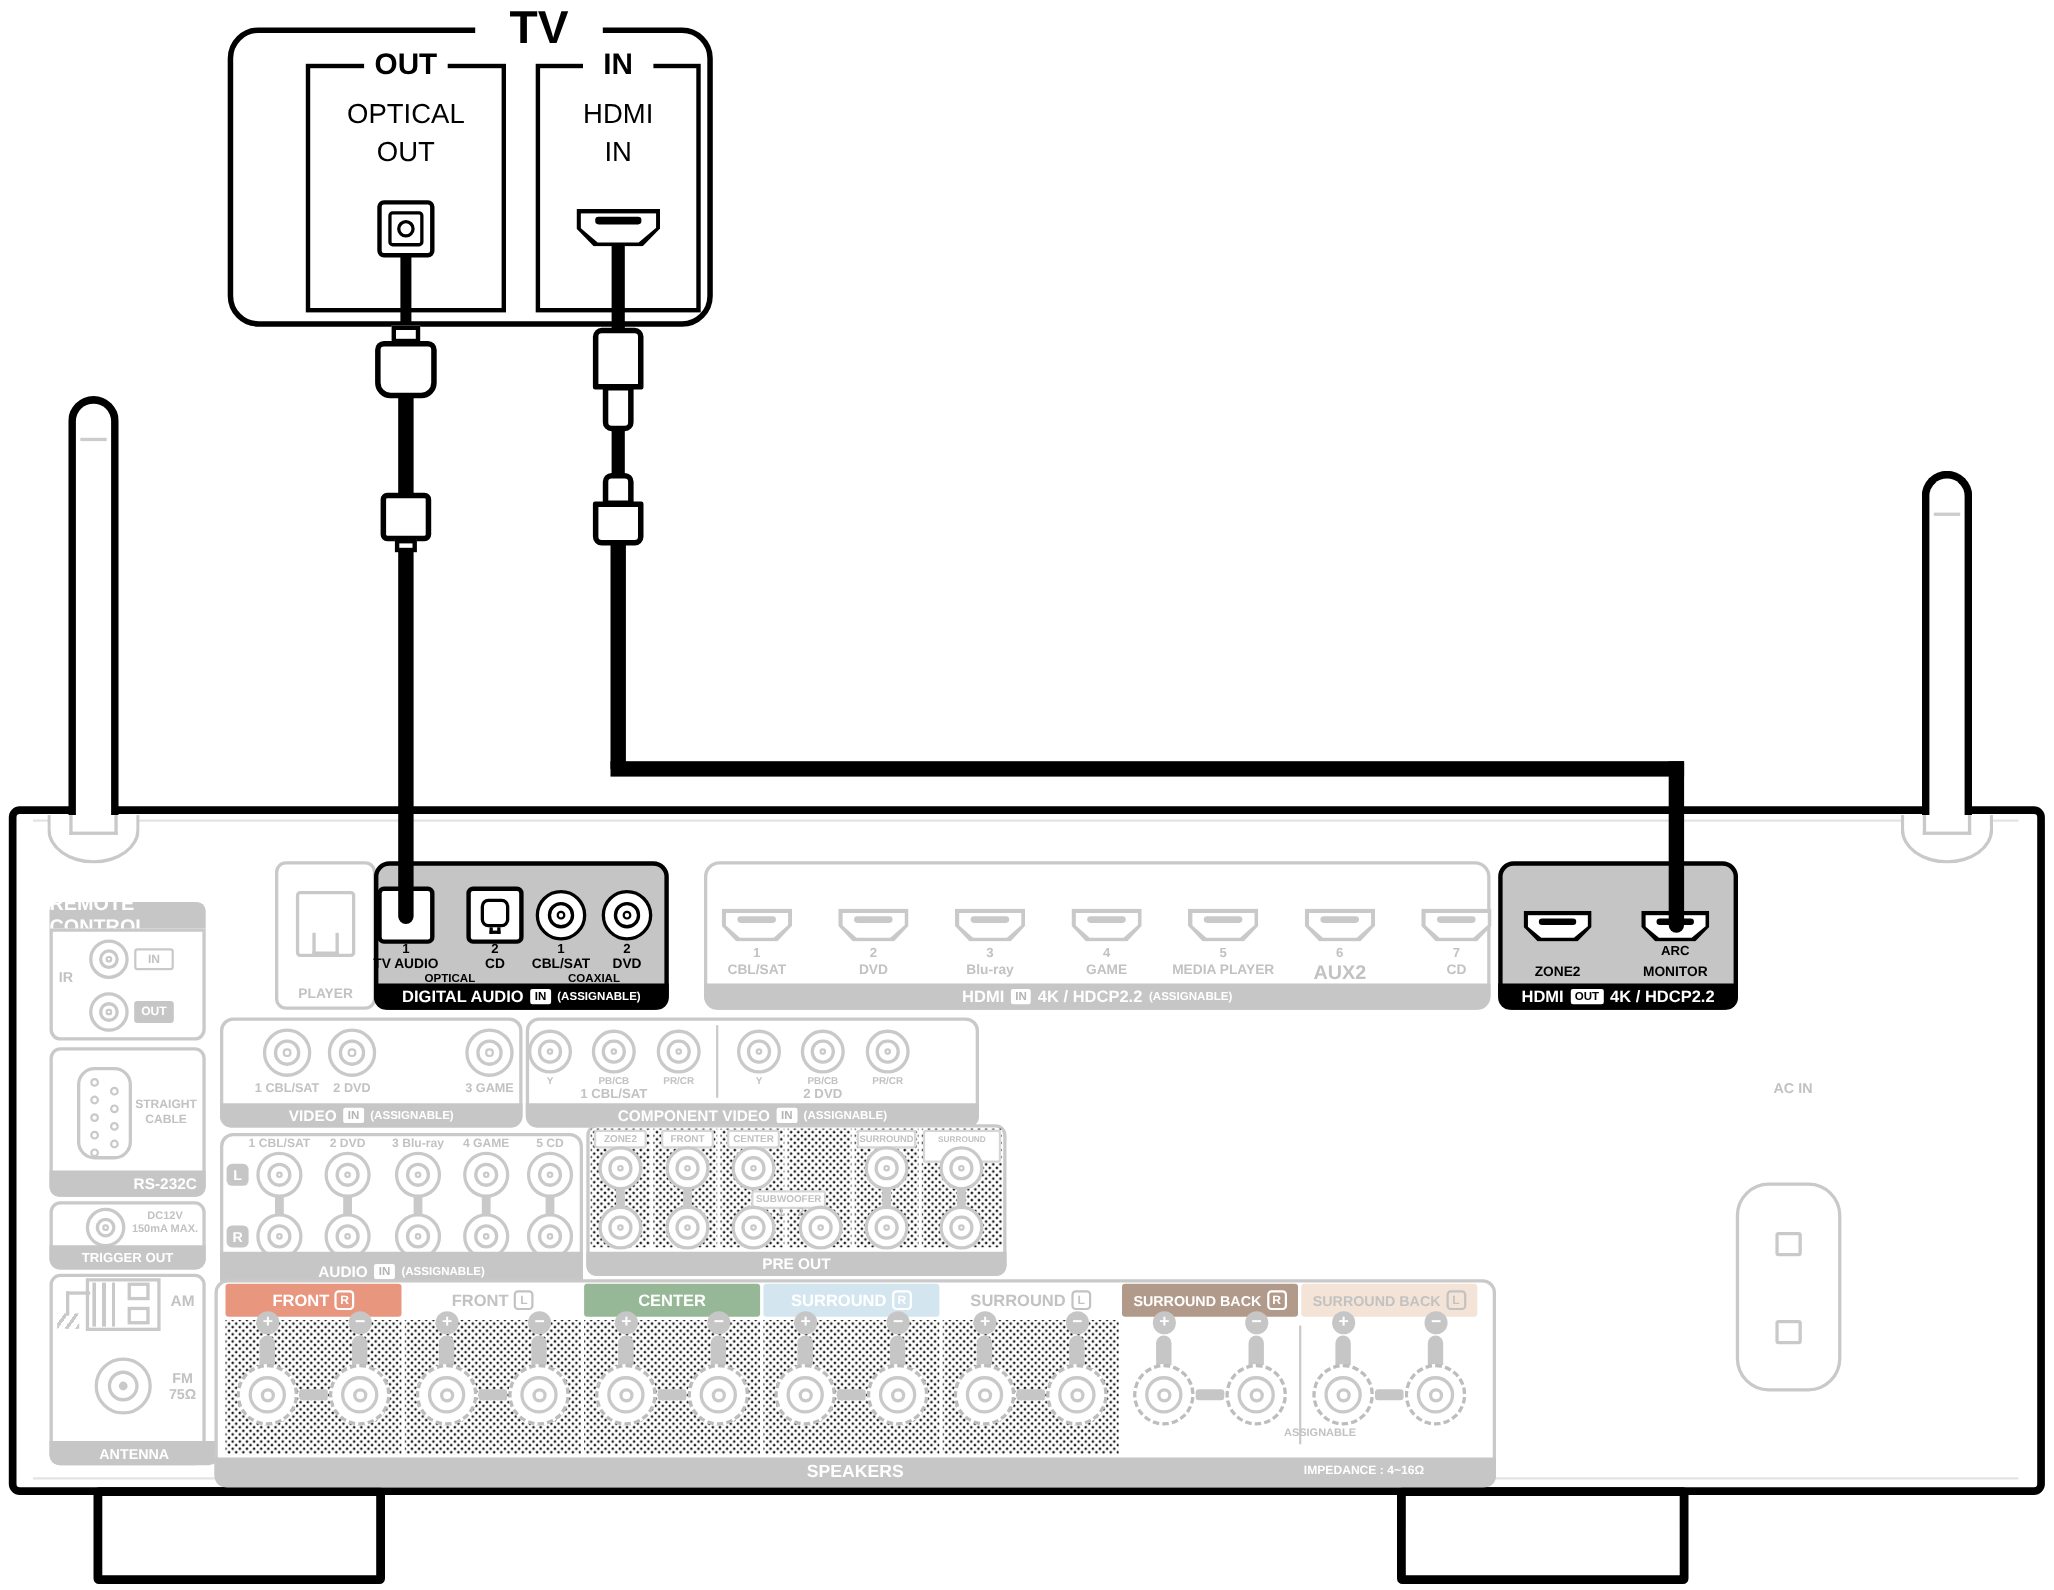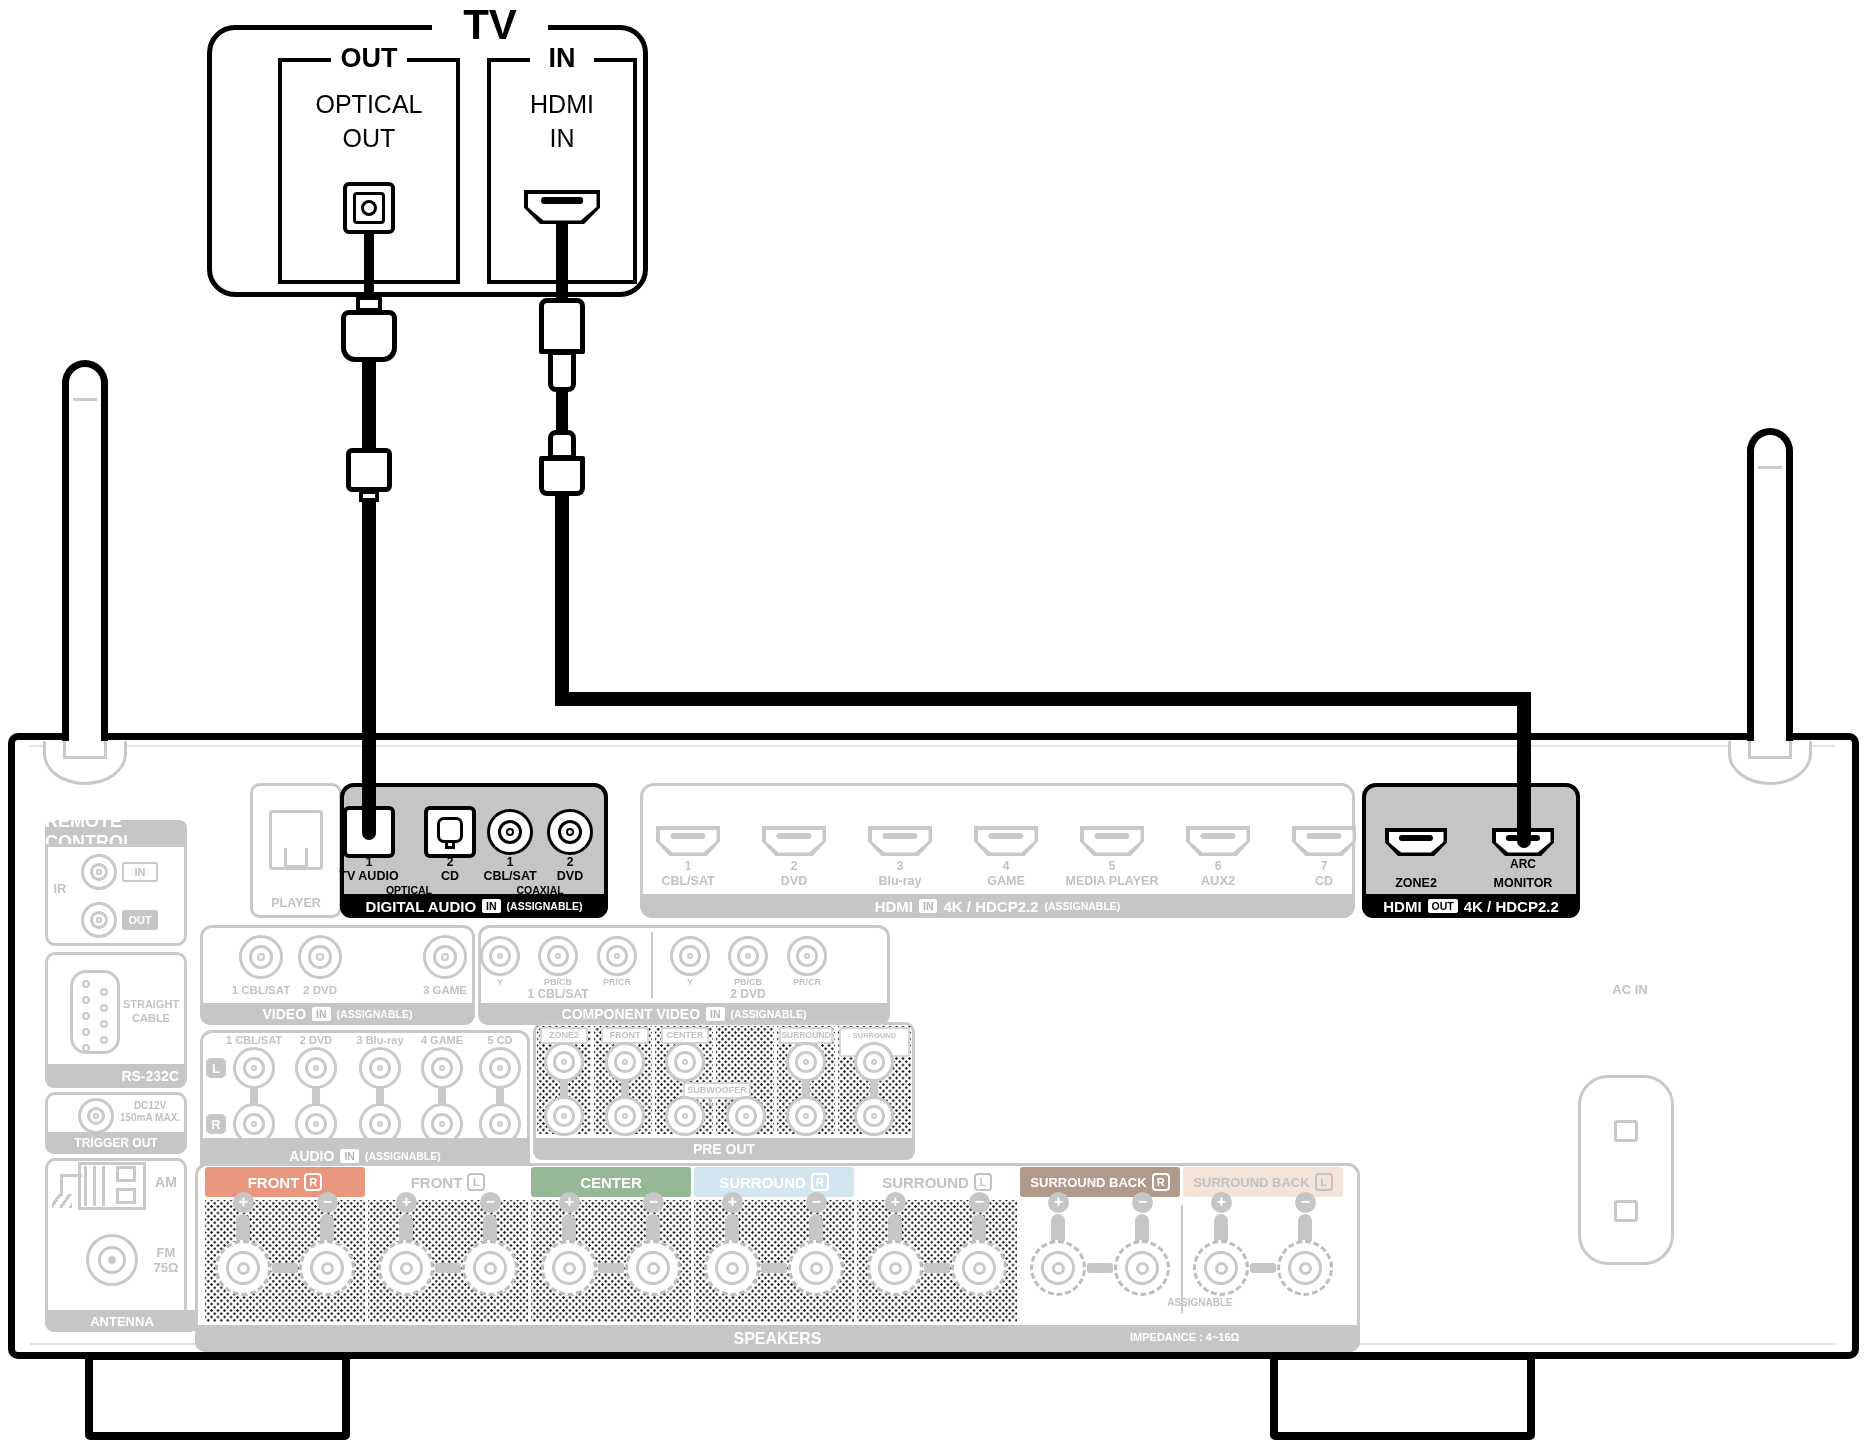--- a/index.html
+++ b/index.html
@@ -206,21 +206,21 @@
   <div class="t" style="left:638px;top:874px;width:100px;font-size:12.5px">CBL/SAT</div>
   <div class="t" style="left:744px;top:860px;width:100px;font-size:12px">2</div>
   <div class="t" style="left:744px;top:874px;width:100px;font-size:12.5px">DVD</div>
   <div class="t" style="left:850px;top:860px;width:100px;font-size:12px">3</div>
   <div class="t" style="left:850px;top:874px;width:100px;font-size:12.5px">Blu-ray</div>
   <div class="t" style="left:956px;top:860px;width:100px;font-size:12px">4</div>
   <div class="t" style="left:956px;top:874px;width:100px;font-size:12.5px">GAME</div>
   <div class="t" style="left:1062px;top:860px;width:100px;font-size:12px">5</div>
   <div class="t" style="left:1062px;top:874px;width:100px;font-size:12.5px">MEDIA PLAYER</div>
   <div class="t" style="left:1168px;top:860px;width:100px;font-size:12px">6</div>
-  <div class="t" style="left:1168px;top:874px;width:100px;font-size:13px">AUX2</div>
+  <div class="t" style="left:1168px;top:874px;width:100px;font-size:18px">AUX2</div>
   <div class="t" style="left:1274px;top:860px;width:100px;font-size:12px">7</div>
   <div class="t" style="left:1274px;top:874px;width:100px;font-size:12.5px">CD</div>
   <div class="bn g" style="left:640px;top:894px;width:715px;height:24px;border-radius:0 0 12px 12px;font-size:15px">
     <span>HDMI</span>
     <span class="bdg">IN</span>
     <span>4K / HDCP2.2</span>
     <span class="note">(ASSIGNABLE)</span>
   </div>
 
   <div class="hbox" style="left:1362px;top:783px;width:218px;height:135px"></div>
@@ -610,21 +610,21 @@
     <div class="post" style="left:1277px;top:1240px">
       <i>
         <i></i>
       </i>
     </div>
 
   <div class="t" style="left:1145px;top:1297px;width:110px;font-size:10px">ASSIGNABLE</div>
   <div class="bn g" style="left:195px;top:1325px;width:1165px;height:27px;border-radius:0 0 10px 10px;font-size:16px">
       <span>SPEAKERS</span>
     </div>
-  <div class="t" style="left:1130px;top:1331px;width:220px;font-size:11px;color:#fff;text-align:left">IMPEDANCE : 4~16Ω</div>
+  <div class="t" style="left:1130px;top:1331px;width:220px;font-size:11px;color:#fff;text-align:center">IMPEDANCE : 4~16Ω</div>
 
   <div class="t" style="left:1588px;top:983px;width:84px;font-size:13px">AC IN</div>
   <div class="a" style="left:1578px;top:1075px;width:96px;height:190px;border:3px solid #c9c9c9;border-radius:30px"></div>
   <div class="a" style="left:1614px;top:1120px;width:24px;height:22px;border:3px solid #c9c9c9;border-radius:3px"></div>
   <div class="a" style="left:1614px;top:1200px;width:24px;height:22px;border:3px solid #c9c9c9;border-radius:3px"></div>
 
   <div class="a" style="left:207px;top:25px;width:441px;height:272px;border:5px solid #000;border-radius:28px;background:#fff"></div>
   <div class="wchip" style="left:432px;top:1px;width:116px;font-size:42px;line-height:48px">TV</div>
   <div class="a" style="left:278px;top:58px;width:182px;height:226px;border:4px solid #000;background:#fff"></div>
   <div class="wchip" style="left:331px;top:42px;width:76px;font-size:27px;line-height:32px">OUT</div>

